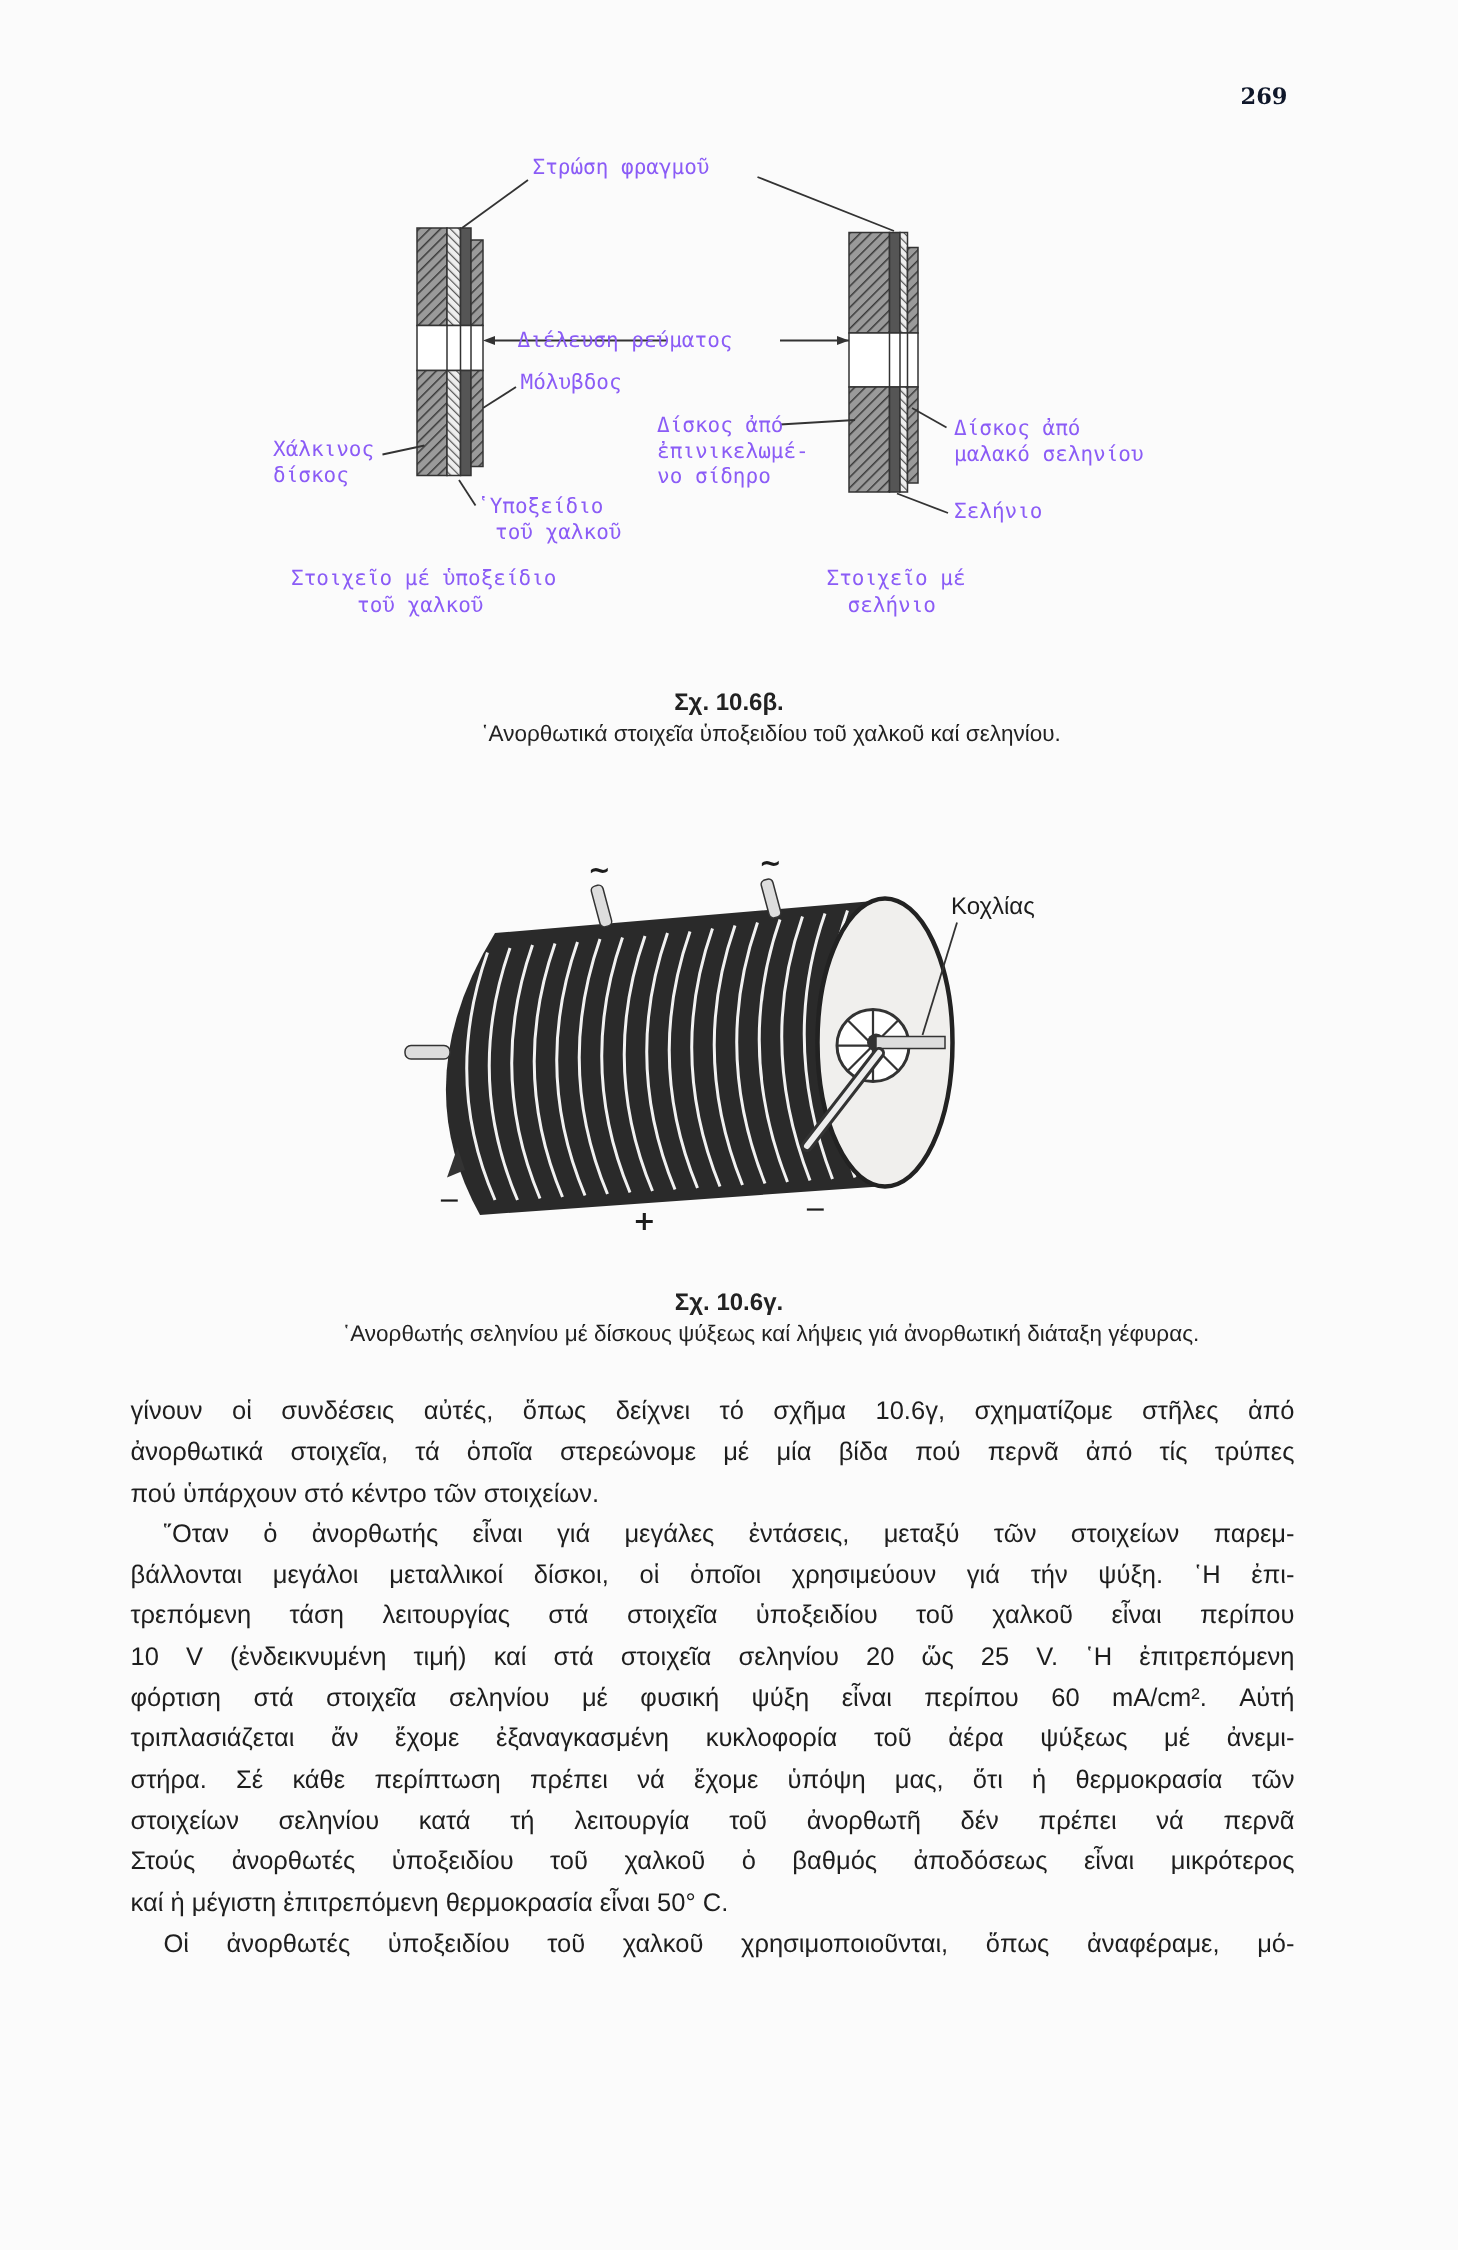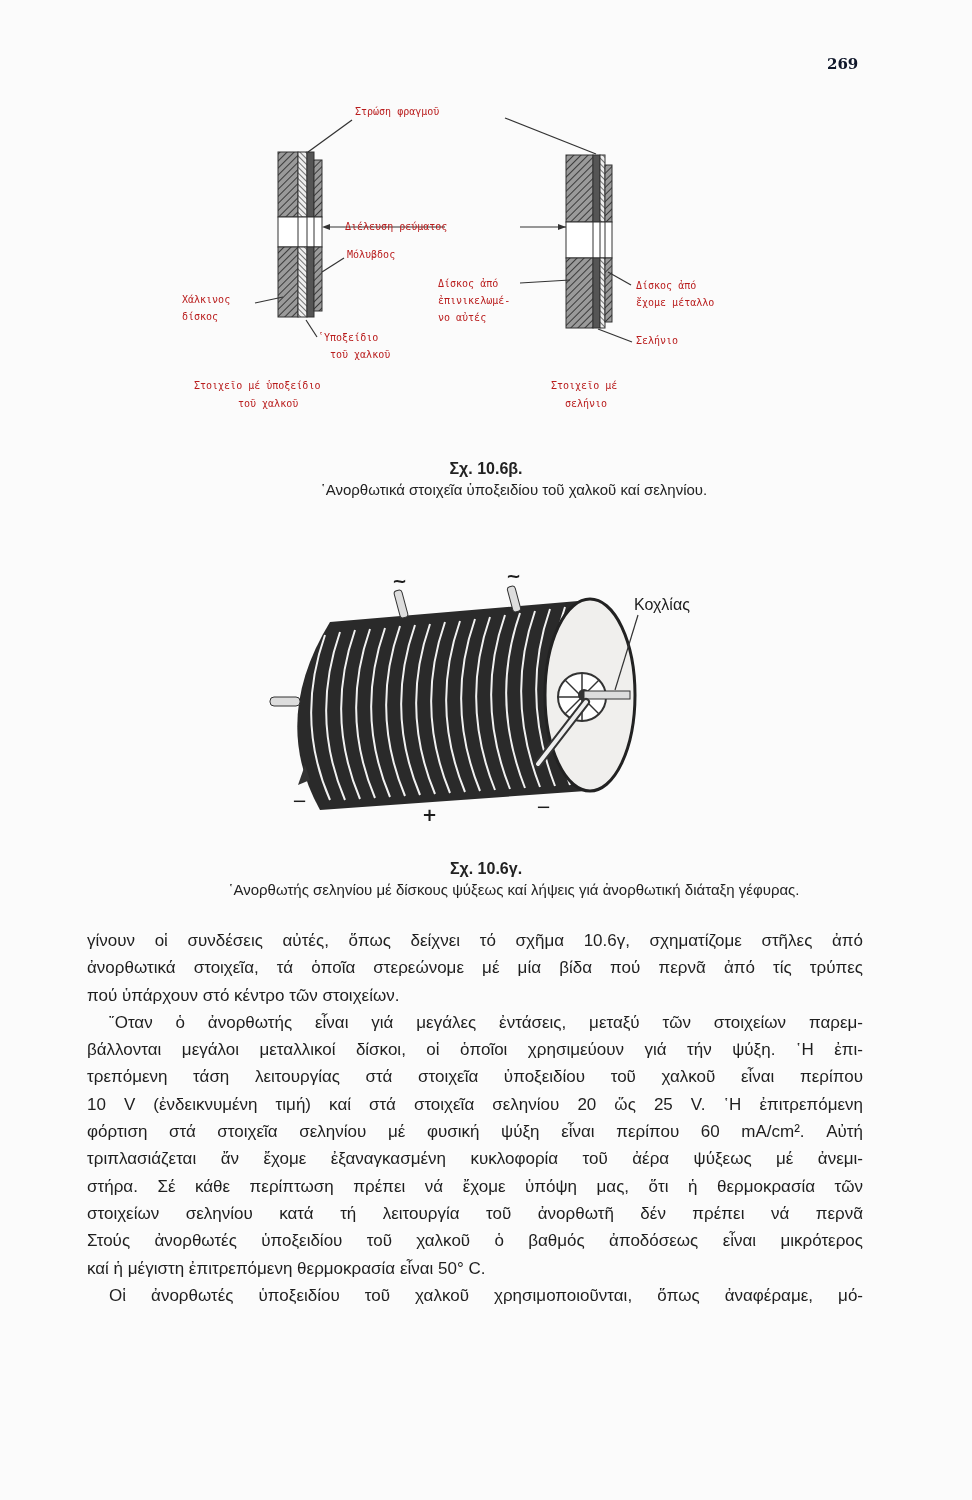--- a/index.html
+++ b/index.html
@@ -9,21 +9,21 @@
     font-family:"DejaVu Sans", sans-serif;
     color:#1c1c1c;
   }
   .abs { position:absolute; }
   .page-number {
     left:827px; top:55px; font-family:"DejaVu Serif", serif; font-weight:bold;
     font-size:15px; color:#0f172a;
   }
   .lbl {
     position:absolute; font-family:"DejaVu Sans Mono", monospace;
-    font-size:10px; line-height:16px; color:#b91c1c; white-space:nowrap;
+    font-size:14px; line-height:16px; color:#8b5cf6; white-space:nowrap;
   }
   .caption-title {
     position:absolute; left:0; width:972px; text-align:center;
     font-family:"Liberation Sans", sans-serif; font-weight:bold; font-size:16px; color:#222;
   }
   .caption-text {
     position:absolute; left:0; width:972px; text-align:center;
     font-family:"Liberation Sans", sans-serif; font-size:15px; color:#222;padding-left:28px;
   }
   .body-text {
@@ -106,23 +106,23 @@
 
 <div class="lbl" style="left:355px;top:104px;">Στρώση φραγμοῦ</div>
 <div class="lbl" style="left:345px;top:219px;">Διέλευση ρεύματος</div>
 <div class="lbl" style="left:347px;top:247px;">Μόλυβδος</div>
 <div class="lbl" style="left:182px;top:292px;">Χάλκινος</div>
 <div class="lbl" style="left:182px;top:309px;">δίσκος</div>
 <div class="lbl" style="left:318px;top:330px;">῾Υποξείδιο</div>
 <div class="lbl" style="left:330px;top:347px;">τοῦ χαλκοῦ</div>
 <div class="lbl" style="left:438px;top:276px;">Δίσκος ἀπό</div>
 <div class="lbl" style="left:438px;top:293px;">ἐπινικελωμέ-</div>
-<div class="lbl" style="left:438px;top:310px;">νο αὐτές</div>
+<div class="lbl" style="left:438px;top:310px;">νο σίδηρο</div>
 <div class="lbl" style="left:636px;top:278px;">Δίσκος ἀπό</div>
-<div class="lbl" style="left:636px;top:295px;">ἔχομε μέταλλο</div>
+<div class="lbl" style="left:636px;top:295px;">μαλακό σεληνίου</div>
 <div class="lbl" style="left:636px;top:333px;">Σελήνιο</div>
 <div class="lbl" style="left:194px;top:378px;">Στοιχεῖο μέ ὑποξείδιο</div>
 <div class="lbl" style="left:238px;top:396px;">τοῦ χαλκοῦ</div>
 <div class="lbl" style="left:551px;top:378px;">Στοιχεῖο μέ</div>
 <div class="lbl" style="left:565px;top:396px;">σελήνιο</div>
 
 <div class="caption-title" style="top:460px;">Σχ. 10.6β.</div>
 <div class="caption-text" style="top:481px;">῾Ανορθωτικά στοιχεῖα ὑποξειδίου τοῦ χαλκοῦ καί σεληνίου.</div>
 
 <svg width="972" height="860">

